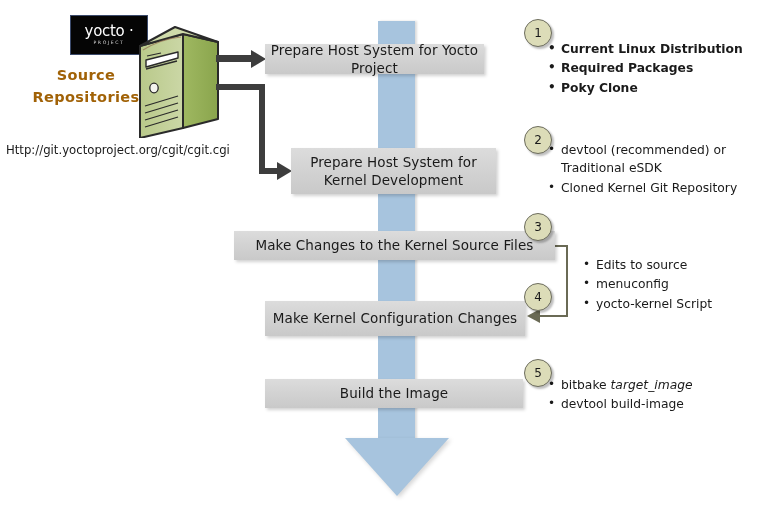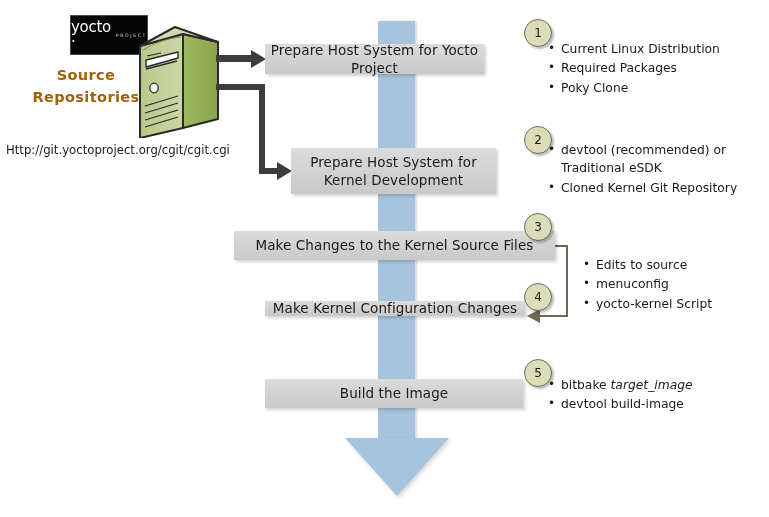--- a/index.html
+++ b/index.html
@@ -56,21 +56,21 @@
   .blist .bi.wrap{white-space:normal;width:168px;}
   .blist .bi::before{
     content:"\2022";position:absolute;left:0;top:-1px;font-size:12px;
   }
   .ital{font-style:italic;}
 
   
   .logo{
     position:absolute;left:70px;top:15px;width:76px;height:38px;
     background:#050505;border:1.5px solid #3b4a6b;
-    display:flex;flex-direction:row;align-items:center;justify-content:center;
+    display:flex;flex-direction:column;align-items:center;justify-content:center;
   }
   .logo .l1{color:#ffffff;font-size:15px;letter-spacing:-.3px;line-height:1;}
   .logo .l2{color:#d9d9d9;font-size:4.6px;letter-spacing:1.6px;line-height:1;margin-top:2px;}
 
   .srclabel{
     position:absolute;left:30px;top:65px;width:112px;
     font-weight:bold;font-size:14.5px;color:#a16207;
     text-align:center;line-height:1.5;letter-spacing:.4px;
   }
   .urllabel{
@@ -166,21 +166,21 @@
   <div class="fb-line" style="left:540px;top:315px;width:27px;height:2px;"></div>
   <div class="fb-head" style="left:527px;top:238.5px;"></div>
   <div class="fb-head" style="left:527px;top:308.5px;"></div>
 
   <div class="pbox" style="left:265px;top:44px;width:219px;height:30px;">
     <span>Prepare Host System for Yocto Project</span>
   </div>
   <div class="circle" style="left:524px;top:19px;">
     <span>1</span>
   </div>
-  <div class="blist" style="left:548px;top:40px;">
+  <div class="blist" style="left:548px;top:40px;font-weight:bold;">
     <div class="bi">Current Linux Distribution</div>
     <div class="bi">Required Packages</div>
     <div class="bi">Poky Clone</div>
   </div>
 
   <div class="pbox" style="left:291px;top:148px;width:205px;height:46px;">
     <span>Prepare Host System for Kernel Development</span>
   </div>
   <div class="circle" style="left:524px;top:126px;">
     <span>2</span>
@@ -190,21 +190,21 @@
     <div class="bi">Cloned Kernel Git Repository</div>
   </div>
 
   <div class="pbox" style="left:234px;top:231px;width:321px;height:29px;">
     <span>Make Changes to the Kernel Source Files</span>
   </div>
   <div class="circle" style="left:524px;top:213px;">
     <span>3</span>
   </div>
 
-  <div class="pbox" style="left:265px;top:301px;width:260px;height:15px;">
+  <div class="pbox" style="left:265px;top:301px;width:260px;height:35px;">
     <span>Make Kernel Configuration Changes</span>
   </div>
   <div class="circle" style="left:524px;top:283px;">
     <span>4</span>
   </div>
 
   <div class="blist" style="left:583px;top:256px;">
     <div class="bi">Edits to source</div>
     <div class="bi">menuconfig</div>
     <div class="bi">yocto-kernel Script</div>

